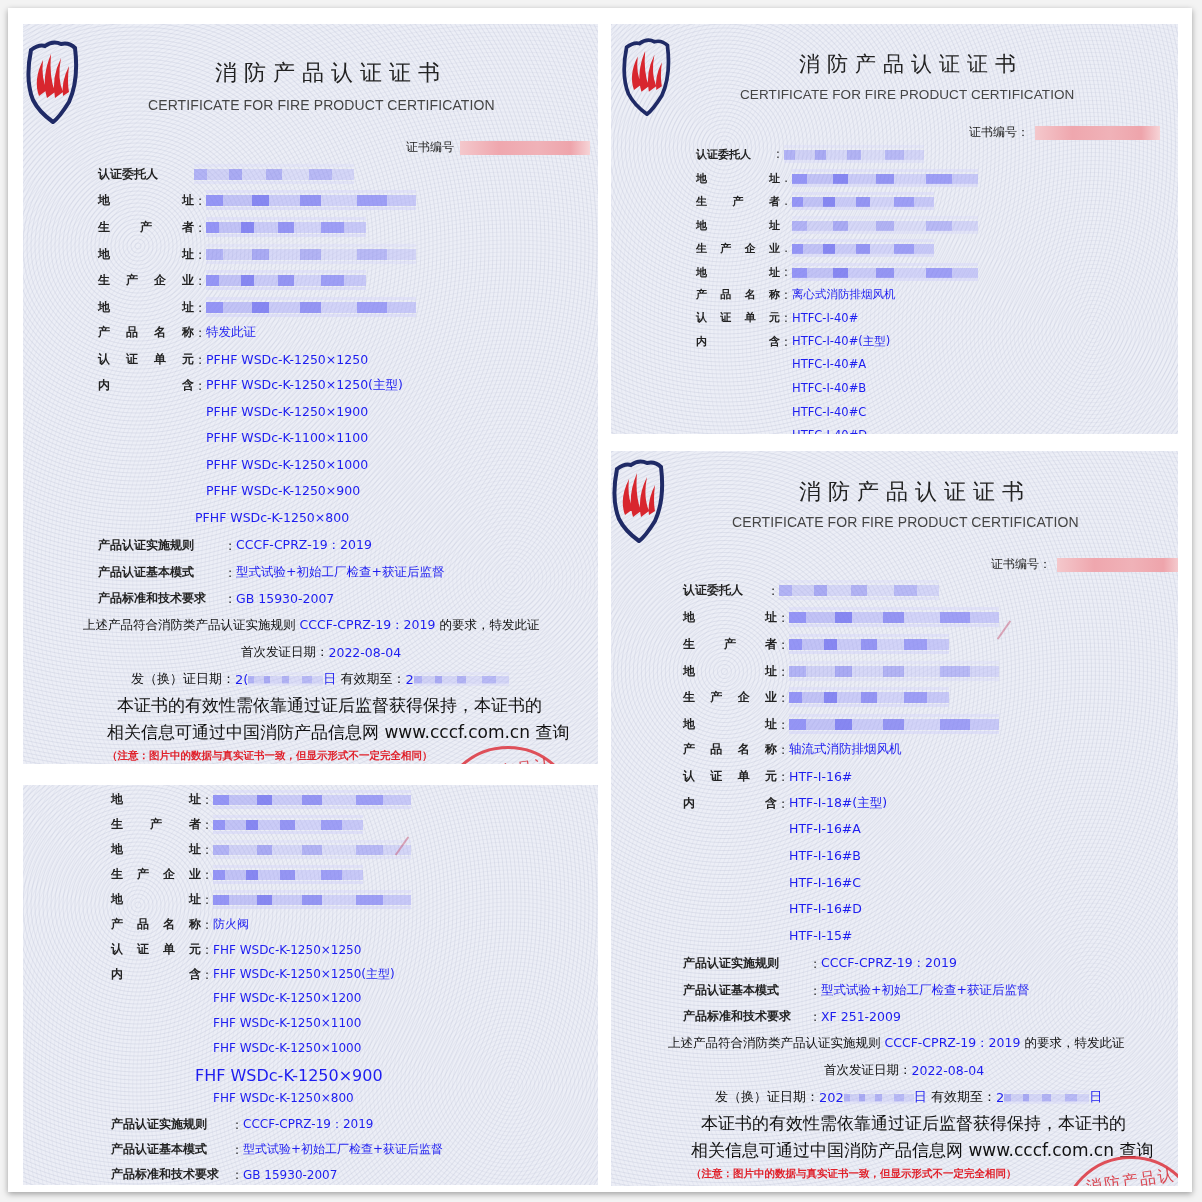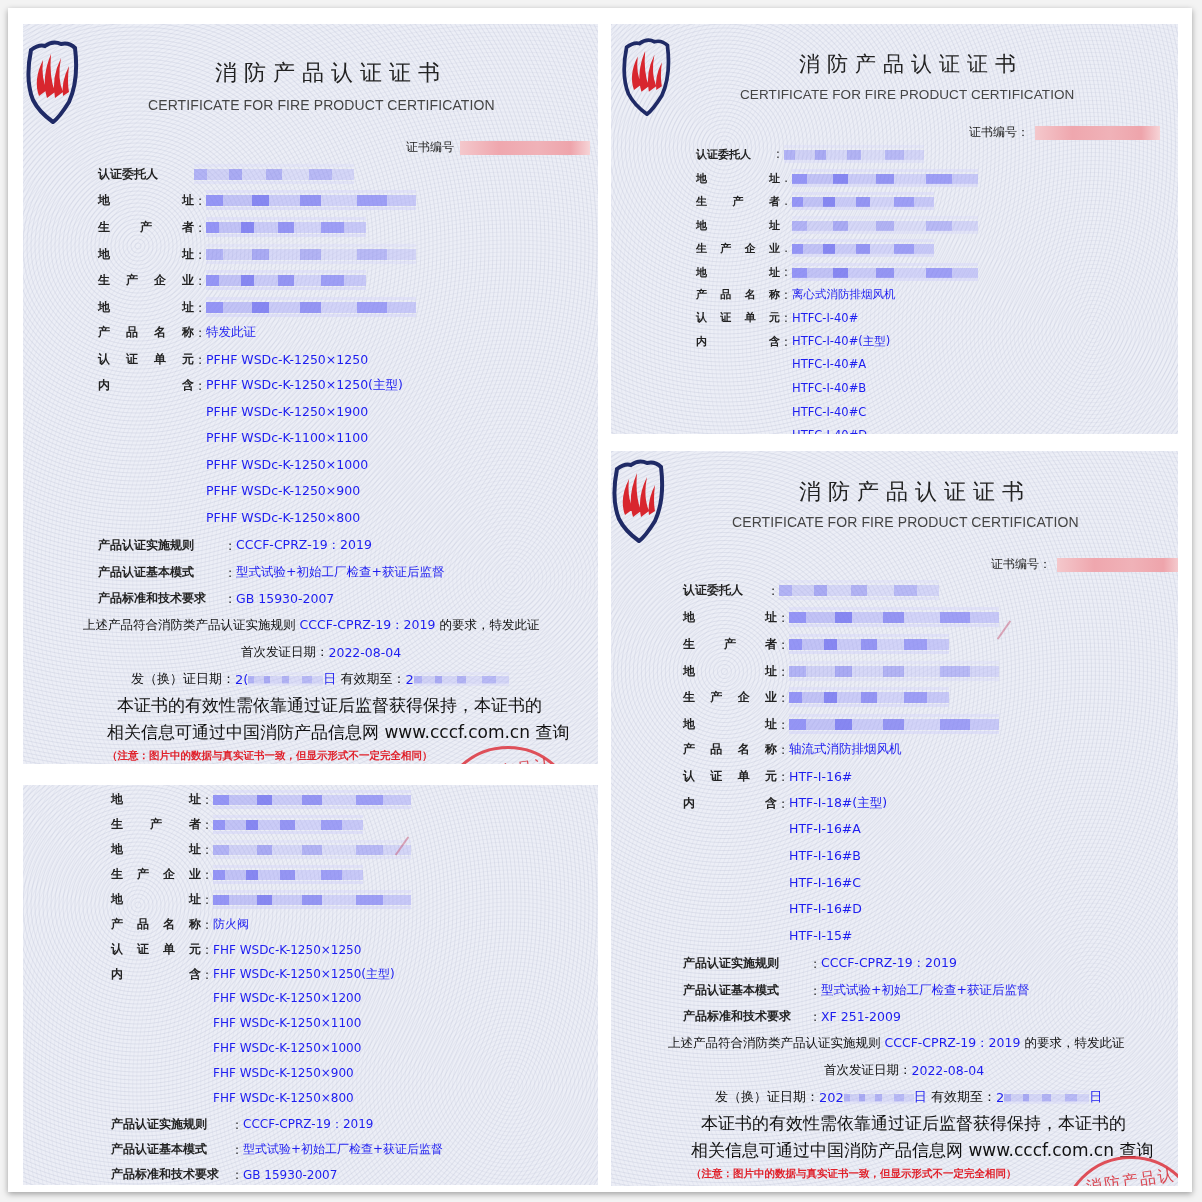--- a/index.html
+++ b/index.html
@@ -151,21 +151,21 @@
       </div>
     <div class="row" style="left:183px;top:406px;">
         <span class="val">PFHF WSDc-K-1100×1100</span>
       </div>
     <div class="row" style="left:183px;top:433px;">
         <span class="val">PFHF WSDc-K-1250×1000</span>
       </div>
     <div class="row" style="left:183px;top:459px;">
         <span class="val">PFHF WSDc-K-1250×900</span>
       </div>
-    <div class="row" style="left:183px;top:486px;">
+    <div class="row" style="left:172px;top:486px;">
         <span class="val">PFHF WSDc-K-1250×800</span>
       </div>
 
     <div class="row" style="left:75px;top:513px;">
       <span class="lbl" style="width:126px;">产品认证实施规则</span>
       <span class="colon">:</span>
       <span class="val">CCCF-CPRZ-19：2019</span>
     </div>
     <div class="row" style="left:75px;top:540px;">
       <span class="lbl" style="width:126px;">产品认证基本模式</span>
@@ -381,21 +381,21 @@
     </div>
     <div class="row" style="left:190px;top:206px;font-size:12px;">
         <span class="val">FHF WSDc-K-1250×1200</span>
       </div>
     <div class="row" style="left:190px;top:231px;font-size:12px;">
         <span class="val">FHF WSDc-K-1250×1100</span>
       </div>
     <div class="row" style="left:190px;top:256px;font-size:12px;">
         <span class="val">FHF WSDc-K-1250×1000</span>
       </div>
-    <div class="row" style="left:190px;top:281px;font-size:12px;">
+    <div class="row" style="left:172px;top:281px;font-size:16px;">
         <span class="val">FHF WSDc-K-1250×900</span>
       </div>
     <div class="row" style="left:190px;top:306px;font-size:12px;">
         <span class="val">FHF WSDc-K-1250×800</span>
       </div>
     <div class="row" style="left:88px;top:331px;font-size:12px;">
       <span class="lbl" style="width:120px;">产品认证实施规则</span>
         <span class="colon">:</span>
       <span class="val">CCCF-CPRZ-19：2019</span>
     </div>

